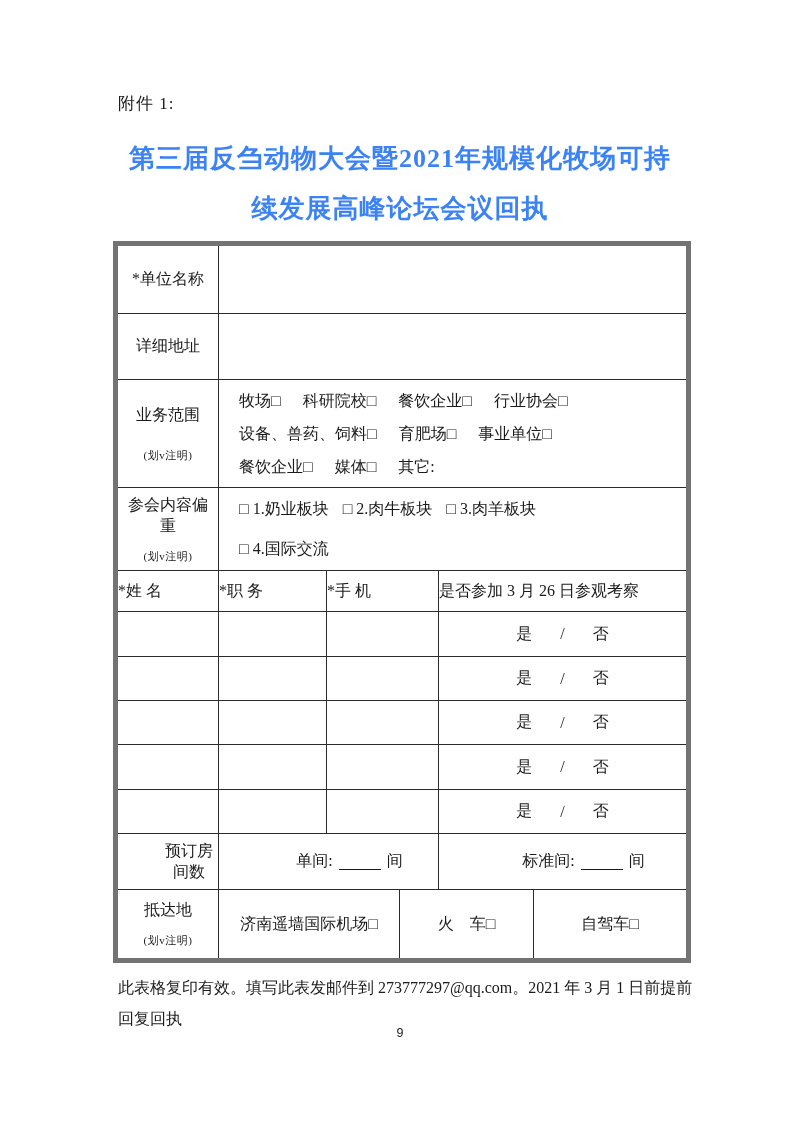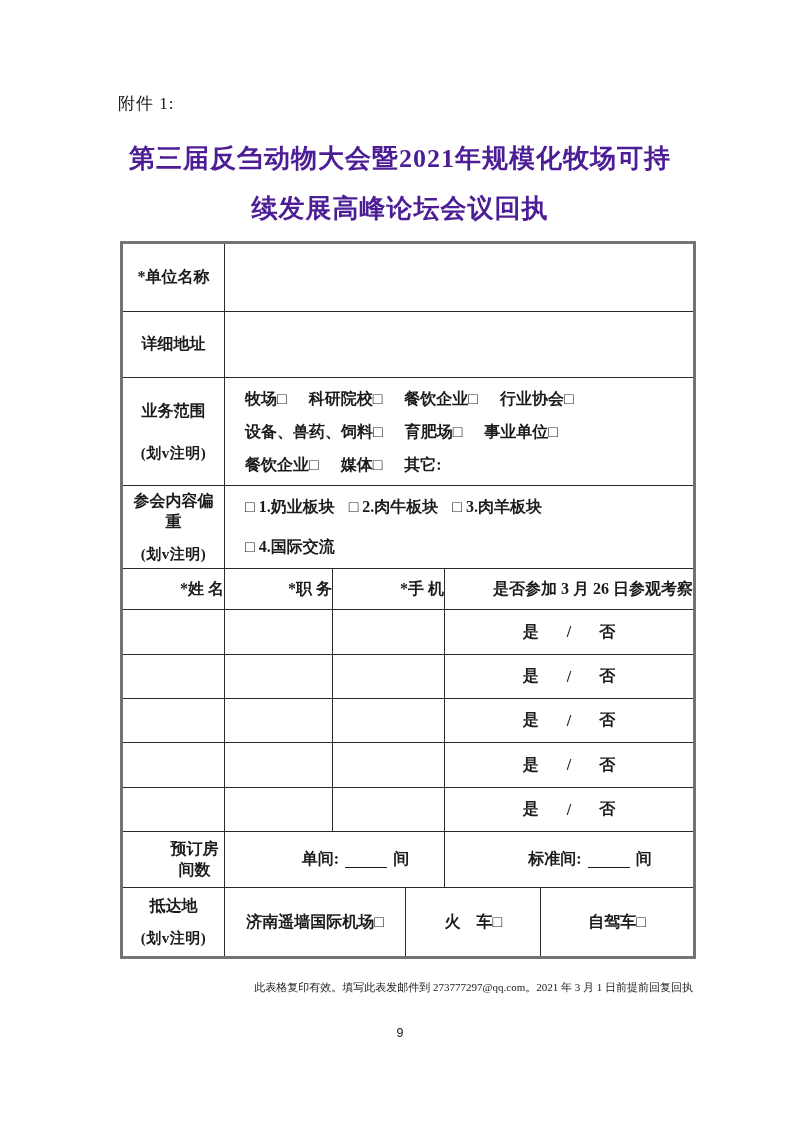--- a/index.html
+++ b/index.html
@@ -1,52 +1,52 @@
 <!DOCTYPE html>
 <html><head>
 <meta charset="utf-8">
 <style>
   html,body{margin:0;padding:0;background:#ffffff;}
   .page{position:relative;width:800px;height:1131px;background:#ffffff;overflow:hidden;
         font-family:"Liberation Serif", serif;color:#1b1b1b;}
   .attachment{position:absolute;left:118px;top:92px;font-size:17px;letter-spacing:1px;}
   .title{position:absolute;left:0;top:134px;width:100%;text-align:center;
-         font-weight:bold;font-size:26px;line-height:50px;letter-spacing:1px;color:#4c1d95;}
+         font-weight:bold;font-size:26px;line-height:50px;letter-spacing:1px;color:#3b82f6;}
   .title div{white-space:nowrap;}
 
-  table.form{position:absolute;left:120px;top:241px;width:573px;border-collapse:collapse;
-             table-layout:fixed;border:3px solid #737373;font-size:16px;font-weight:bold;}
+  table.form{position:absolute;left:113px;top:241px;width:573px;border-collapse:collapse;
+             table-layout:fixed;border:5px solid #737373;font-size:16px;}
   table.form td{border:1px solid #2b2b2b;vertical-align:middle;padding:0;}
   tr.h67 td{height:67px;} tr.h65 td{height:65px;} tr.h107 td{height:107px;}
   tr.h82 td{height:82px;} tr.h40 td{height:40px;} tr.h44 td{height:44px;}
   tr.h43 td{height:43px;} tr.h55 td{height:55px;padding-left:42px;} tr.h68 td{height:68px;}
 
   td.lbl{text-align:center;}
-  .note{font-size:15px;letter-spacing:0.5px;}
+  .note{font-size:11px;letter-spacing:0.5px;}
   .lbl-gap-lg{margin-top:22px;}
   .lbl-gap-sm{margin-top:12px;}
 
   .opts{padding-left:20px;}
   .opt-line{display:flex;gap:22px;line-height:33px;white-space:nowrap;}
   .pref-line{display:flex;gap:14px;line-height:40px;white-space:nowrap;}
   .opts.pref{padding-left:20px;}
 
-  td.center{text-align:right;}
+  td.center{text-align:left;}
   .yesno{display:flex;justify-content:center;align-items:center;gap:28px;}
 
   .room-cell{display:flex;justify-content:center;align-items:center;gap:4px;}
   .blank{display:inline-block;width:42px;height:16px;border-bottom:1.5px solid #1b1b1b;margin:0 2px;}
 
   .arrival-wrap{display:flex;height:100%;align-items:stretch;}
   .arrival-sec{display:flex;align-items:center;justify-content:center;white-space:nowrap;}
   .arrival-sec.s1{width:38.7%;}
   .arrival-sec.s2{width:28.7%;border-left:1px solid #2b2b2b;}
   .arrival-sec.s3{width:32.6%;border-left:1px solid #2b2b2b;text-align:right;}
 
-  .footer{position:absolute;left:118px;top:972px;width:575px;font-size:11px;line-height:31px;text-align:right;}
+  .footer{position:absolute;left:118px;top:972px;width:575px;font-size:16px;line-height:31px;}
   .pagenum{position:absolute;left:0;top:1026px;width:100%;text-align:center;font-size:12.5px;
            font-family:"Liberation Sans", sans-serif;}
 </style>
 </head>
 <body>
 
 <div class="page">
 
   <div class="attachment">附件 1:</div>
 

